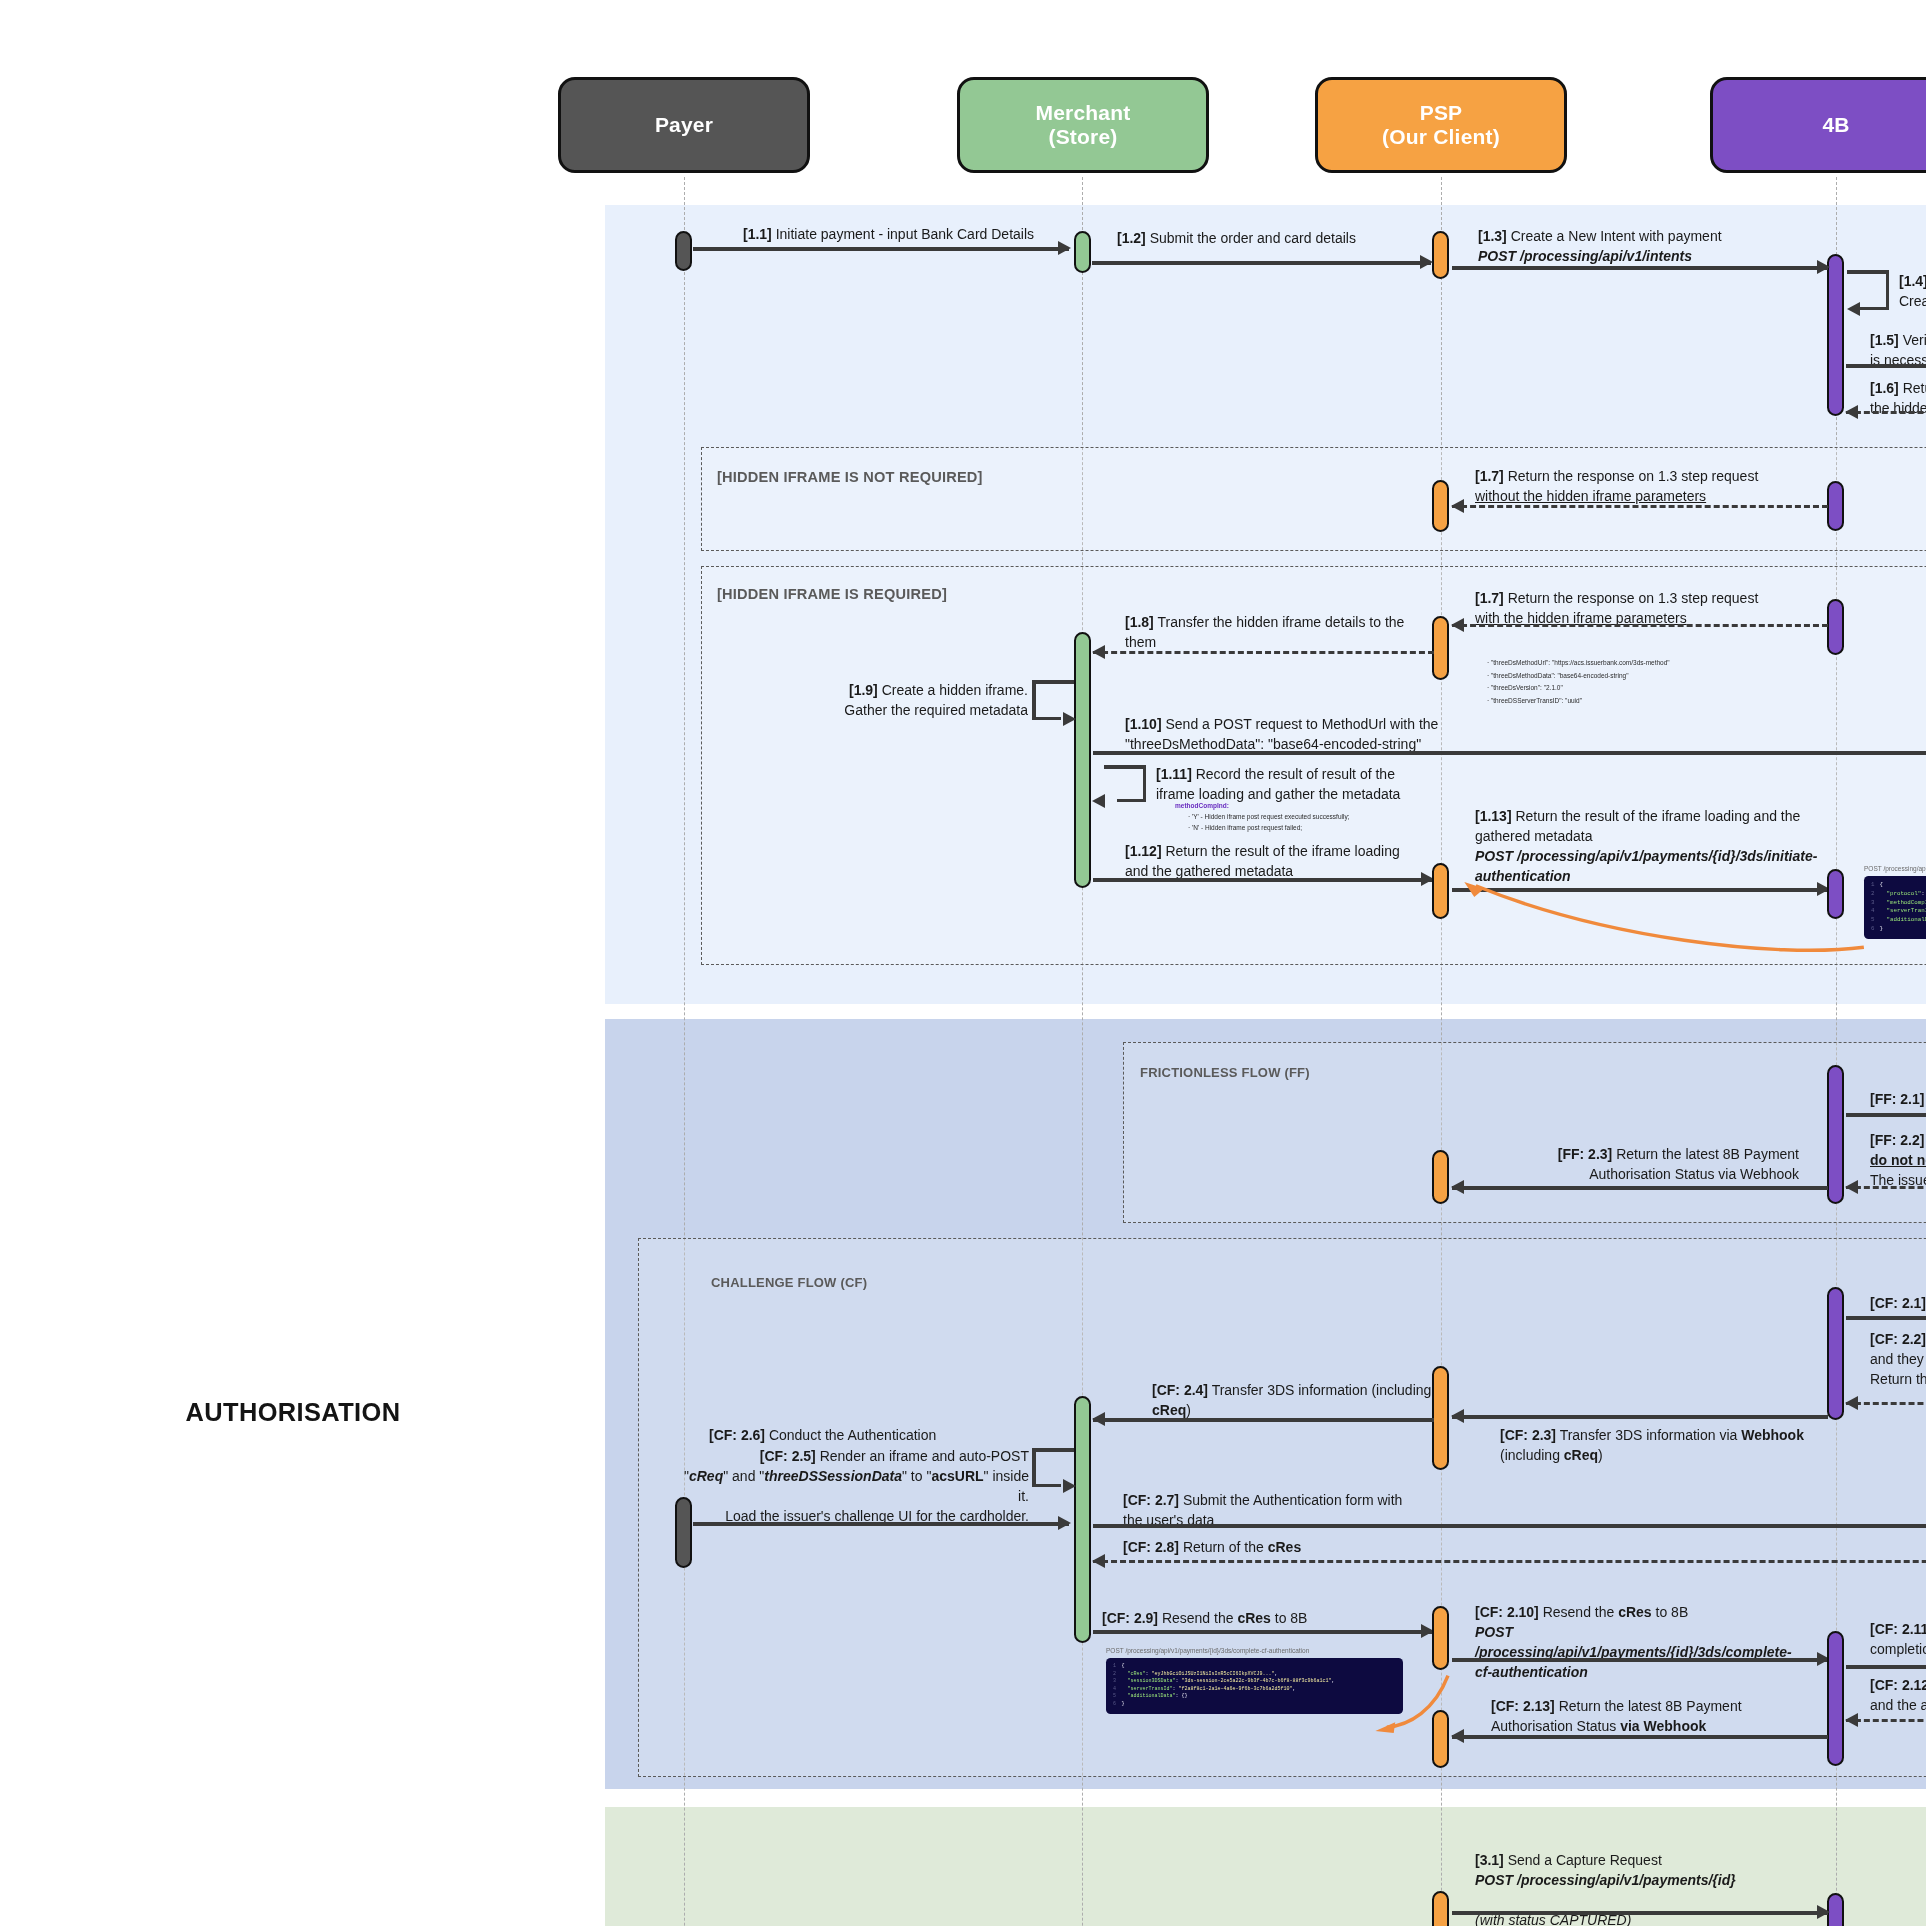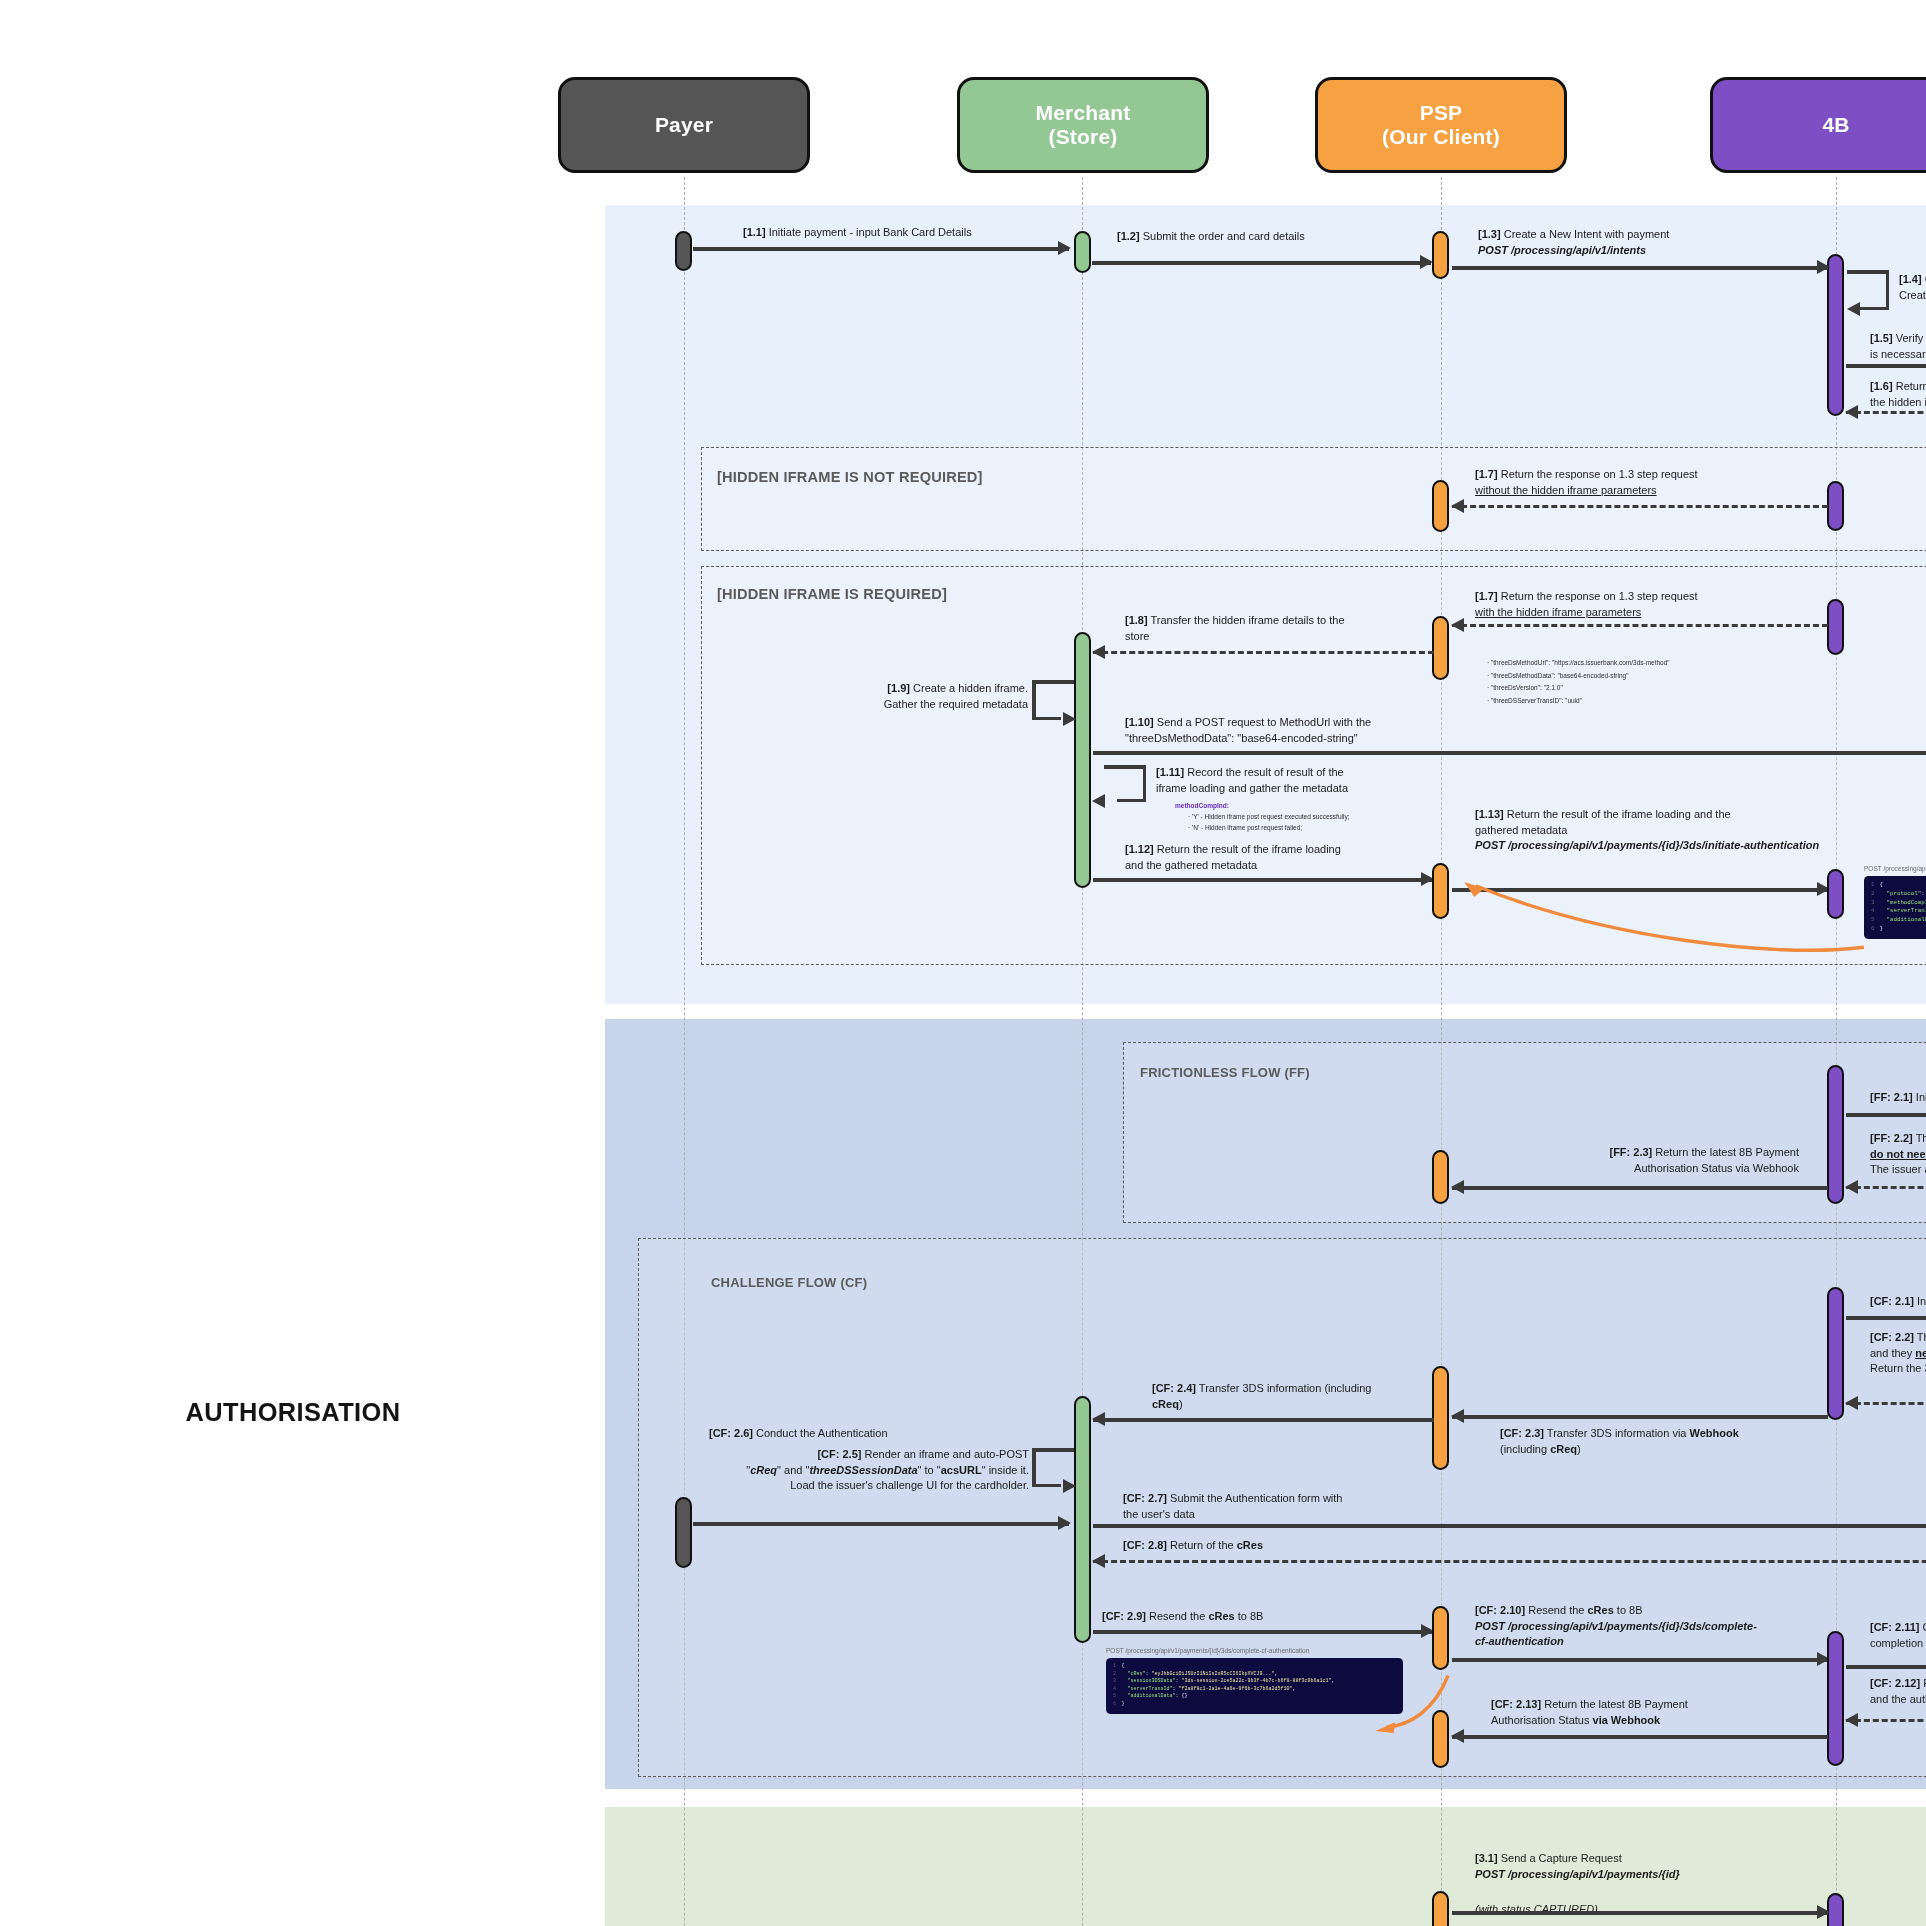--- a/index.html
+++ b/index.html
@@ -71,21 +71,21 @@
 
   
   .selfloop { position:absolute; }
   .selfloop .t, .selfloop .b { position:absolute; height:3.5px; background:#3a3a3a; }
   .selfloop .r { position:absolute; width:3.5px; background:#3a3a3a; }
   .selfloop .head { position:absolute; width:0; height:0;
     border-top:7.7px solid transparent; border-bottom:7.7px solid transparent; }
 
   
   .msg {
-    position:absolute; font-size:11px; line-height:1.42; color:#1a1a1a;
+    position:absolute; font-size:14px; line-height:1.42; color:#1a1a1a;
     font-family:"Liberation Sans", sans-serif;
   }
   .msg b { font-weight:bold; }
   .msg i { font-style:italic; font-weight:bold; }
   .msg .u { text-decoration:underline; }
 
   
   .frag {
     position:absolute; border:1.9px dashed #5a5a5a;
     background:rgba(255,255,255,0.16);
@@ -245,21 +245,21 @@
   </div>
   <div class="bullets" style="left:1487px;top:657px;width:385px;">
     <div>"threeDsMethodUrl": "https://acs.issuerbank.com/3ds-method"</div>
     <div>"threeDsMethodData": "base64-encoded-string"</div>
     <div>"threeDsVersion": "2.1.0"</div>
     <div>"threeDSServerTransID": "uuid"</div>
   </div>
 
   <div class="msg" style="left:1125px;top:613px;width:293px;">
     <div><b>[1.8]</b> <span>Transfer the hidden iframe details to the</span></div>
-    <div>store</div>
+    <div>them</div>
   </div>
   <div class="arrow left dashed" style="left:1093px;top:651px;width:341px;">
     <div class="shaft"></div>
       <div class="head"></div>
   </div>
 
   <div class="selfloop" style="left:1032px;top:680px;width:42px;height:40px;">
     <div class="t" style="left:0;top:0;width:42px;"></div>
     <div class="r" style="left:0;top:0;width:3.5px;height:40px;"></div>
     <div class="b" style="left:0;bottom:0;width:29px;"></div>

